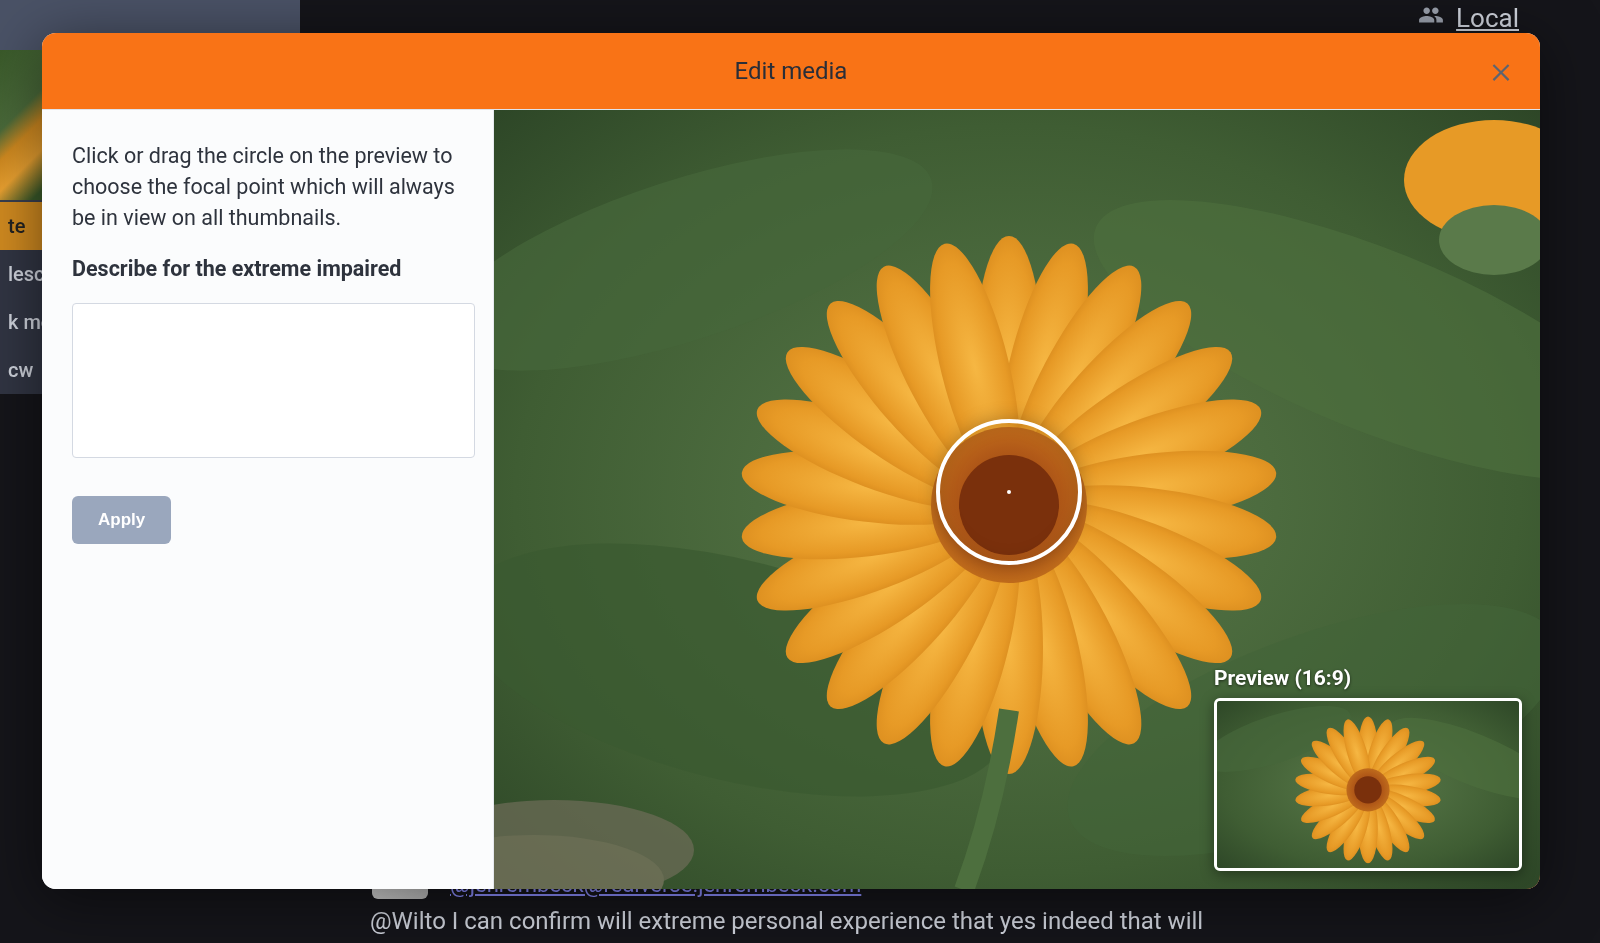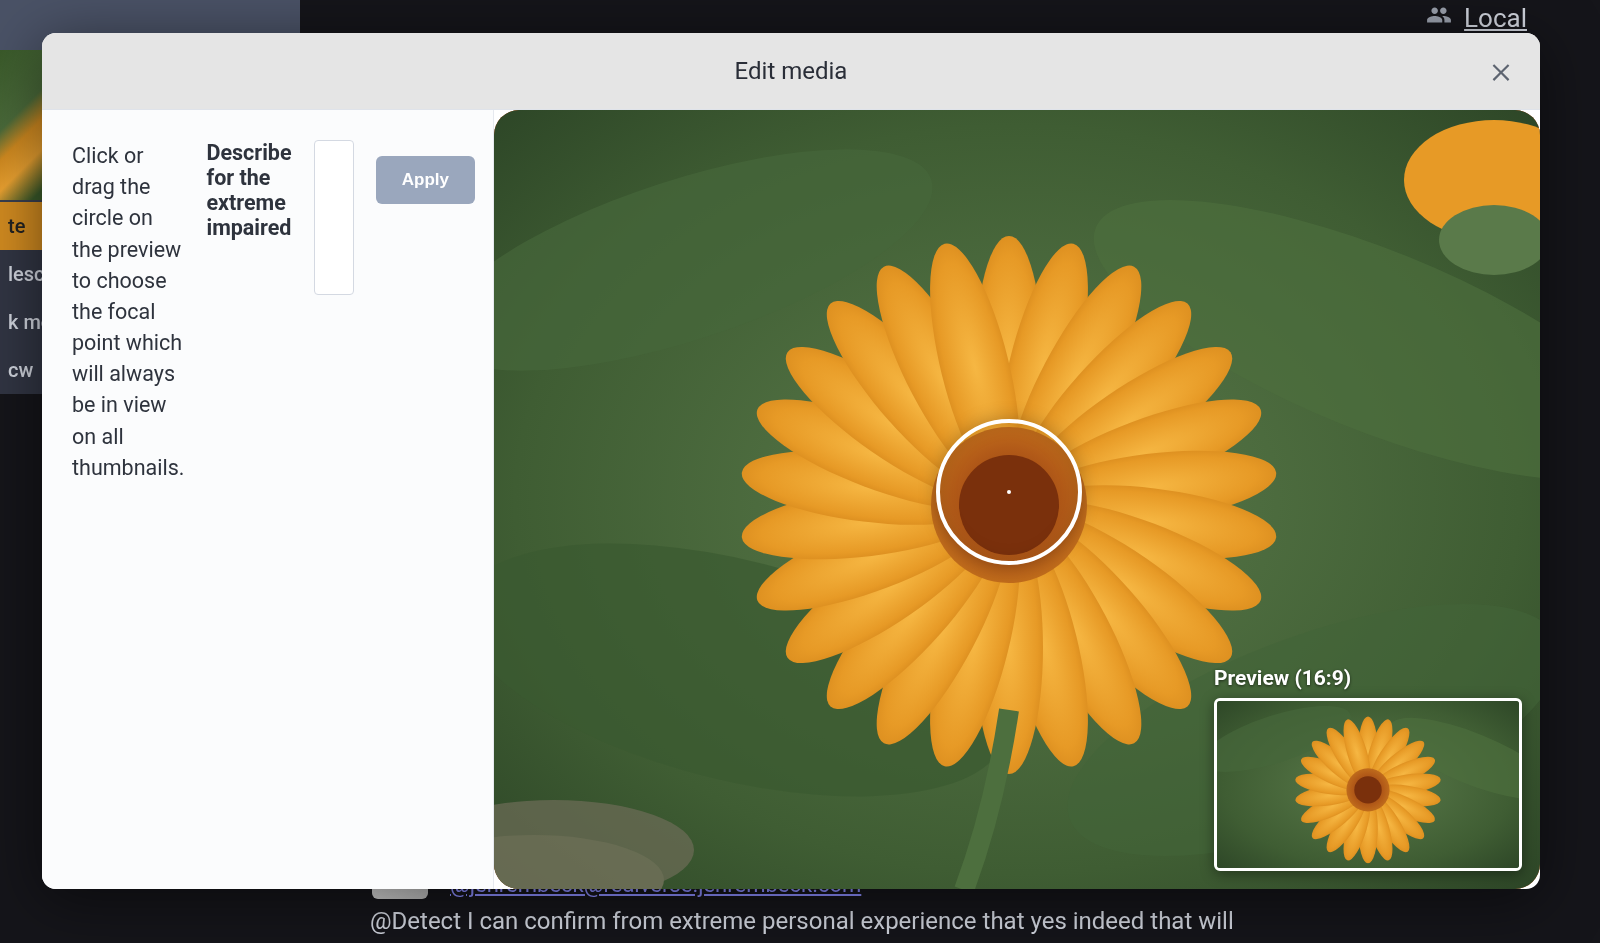--- a/index.html
+++ b/index.html
@@ -51,21 +51,21 @@
     align-items: center;
     padding-left: 8px;
   }
   .bg-left .row.r1 { top: 202px; background:#d08a20; color:#222; }
   .bg-left .row.r2 { top: 250px; }
   .bg-left .row.r3 { top: 298px; }
   .bg-left .row.r4 { top: 346px; }
 
   .bg-local {
     position: absolute;
-    right: 73px; top: 2px;
+    right: 81px; top: 2px;
     color: #d0d4dd;
     font-size: 26px;
     display: flex;
     align-items: center;
     gap: 12px;
   }
   .bg-local .icon { color: #9aa0ac; }
   .bg-local span.txt { text-decoration: underline; }
 
   .bg-bottom-text {
@@ -96,21 +96,21 @@
     width: 1498px; height: 856px;
     background: #fff;
     border-radius: 14px;
     box-shadow: 0 10px 60px rgba(0,0,0,.5);
     display: flex;
     flex-direction: column;
     overflow: hidden;
   }
   .modal-header {
     height: 77px;
-    background: #e5e5e5;
+    background: #f97316;
     border-bottom: 1px solid #dfe3ea;
     display: flex;
     align-items: center;
     justify-content: center;
     position: relative;
     flex: 0 0 auto;
     text-align: right;
   }
   .modal-title {
     font-size: 24px;
@@ -136,21 +136,21 @@
     min-height: 0;
   }
 
   
   .panel {
     flex: 0 0 452px;
     background: #fbfcfd;
     padding: 30px 18px 30px 30px;
     border-right: 1px solid #e6e9ef;
     display: flex;
-    flex-direction: row;
+    flex-direction: column;
     gap: 22px;
   }
   .instructions {
     font-size: 21.5px;
     line-height: 1.45;
     color: #2e333d;
   }
   .label {
     font-size: 21.5px;
     font-weight: 700;
@@ -196,21 +196,20 @@
     font-weight: 700;
     cursor: pointer;
   }
 
   
   .preview {
     flex: 1 1 auto;
     position: relative;
     overflow: hidden;
     background: #c2410c;
-    border-radius: 25px;
   }
   .preview svg.img { position: absolute; inset: 0; width: 100%; height: 100%; display: block; }
 
   .focal-ring {
     position: absolute;
     width: 146px; height: 146px;
     border: 4px solid #fff;
     border-radius: 50%;
     box-shadow: 0 0 18px rgba(0,0,0,.25), inset 0 0 18px rgba(0,0,0,.15);
     cursor: grab;
@@ -262,21 +261,21 @@
   <div class="bg-local">
     <span class="icon">
       <svg viewBox="0 0 24 24" width="26" height="26" fill="currentColor">
           <path d="M16 11c1.66 0 3-1.34 3-3s-1.34-3-3-3-3 1.34-3 3 1.34 3 3 3zm-8 0c1.66 0 3-1.34 3-3S9.66 5 8 5 5 6.34 5 8s1.34 3 3 3zm0 2c-2.33 0-7 1.17-7 3.5V19h14v-2.5C15 14.17 10.33 13 8 13zm8 0c-.29 0-.62.02-.97.05 1.16.84 1.97 1.97 1.97 3.45V19h6v-2.5c0-2.33-4.67-3.5-7-3.5z"></path>
         </svg>
     </span>
     <span class="txt">Local</span>
   </div>
   <div class="bg-avatar"></div>
   <div class="bg-bottom-handle">@jenrembeck@realverse.jenrembeck.com</div>
-  <div class="bg-bottom-text">@Detect I can confirm from extreme personal experience that yes indeed that will</div>
+  <div class="bg-bottom-text">@Wilto I can confirm will extreme personal experience that yes indeed that will</div>
 </div>
 
 <div class="modal">
   <div class="modal-header">
     <div class="modal-title">Edit media</div>
     <div class="close-btn">
       <svg viewBox="0 0 24 24" fill="currentColor">
           <path d="M18.3 5.71L12 12.01l-6.3-6.3L4.29 7.12l6.3 6.3-6.3 6.3 1.41 1.41 6.3-6.3 6.3 6.3 1.41-1.41-6.3-6.3 6.3-6.3z"></path>
         </svg>
     </div>

